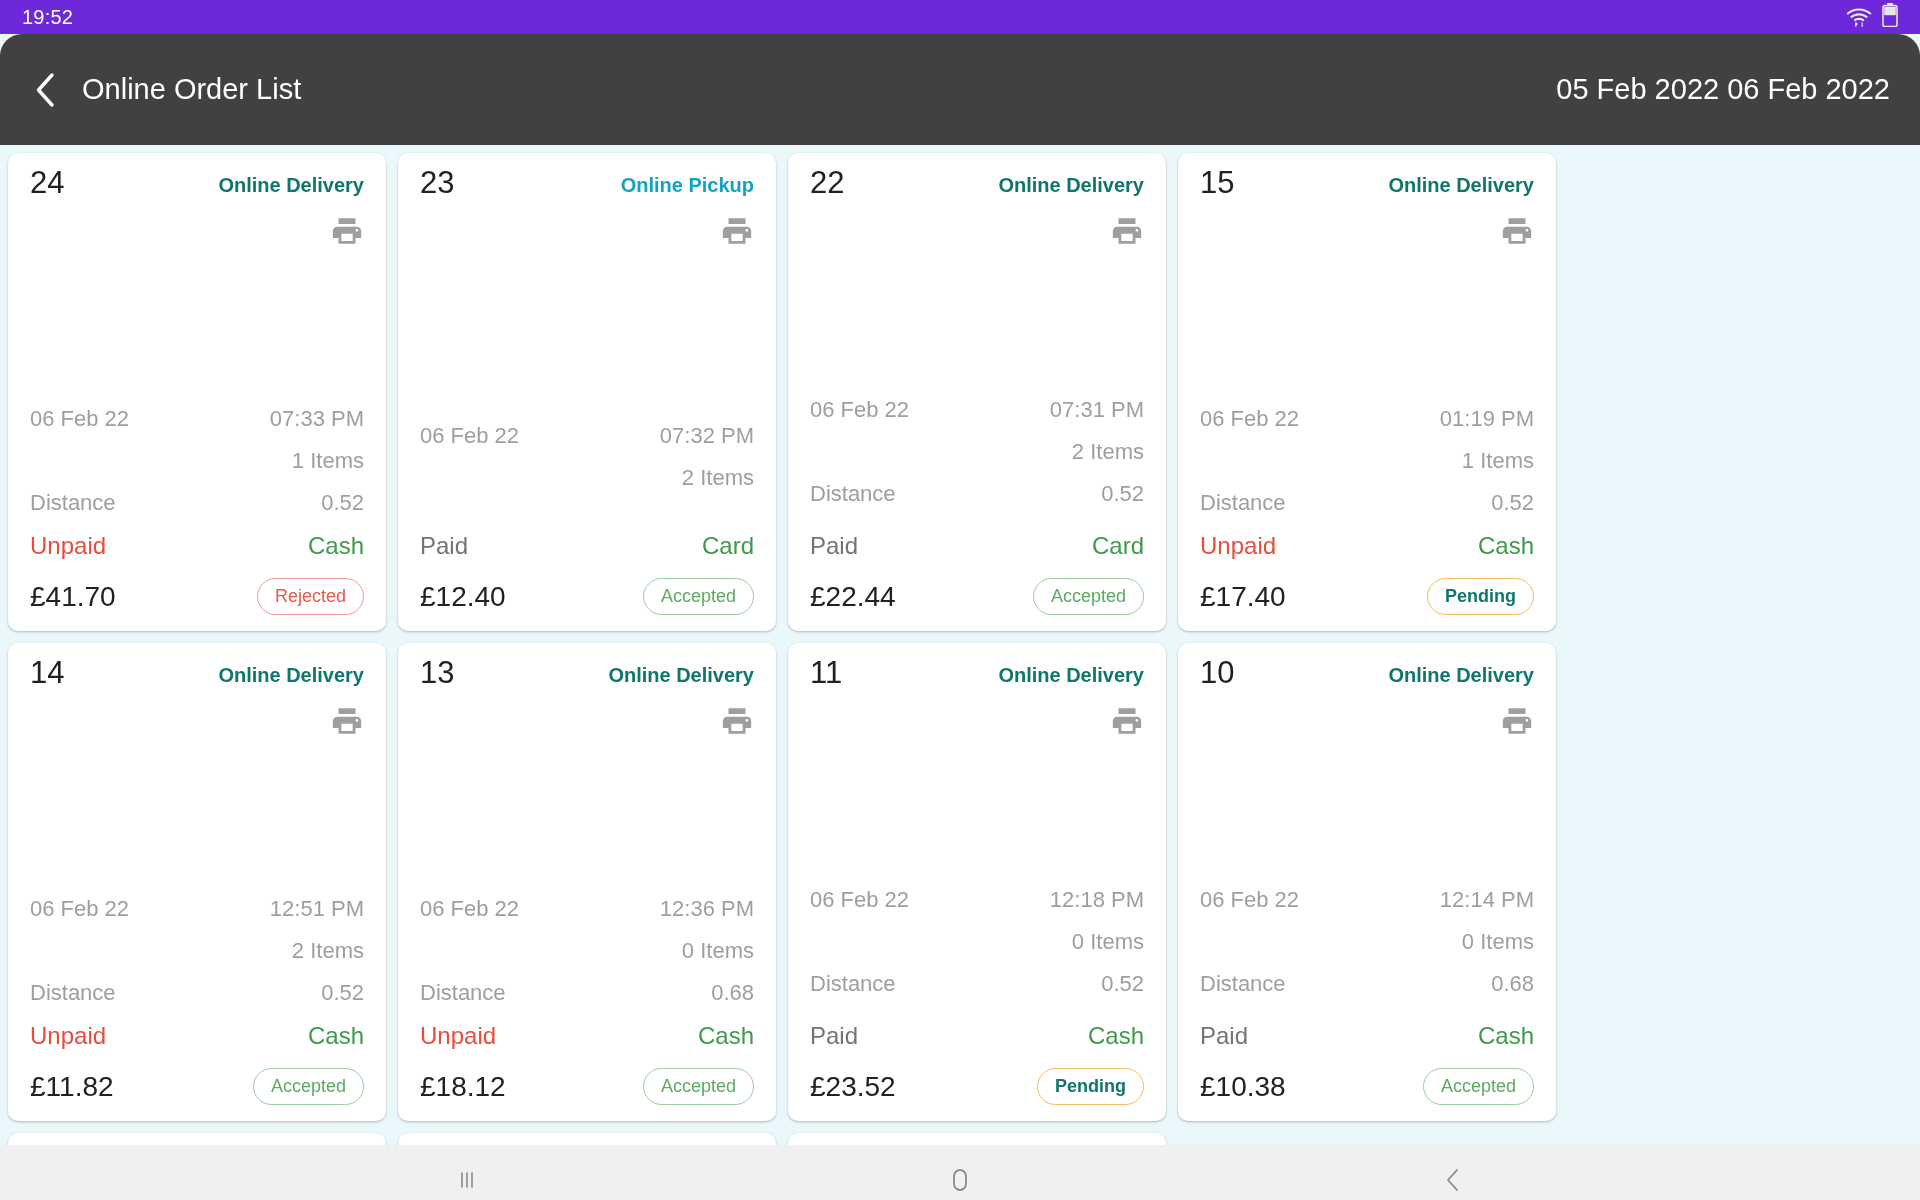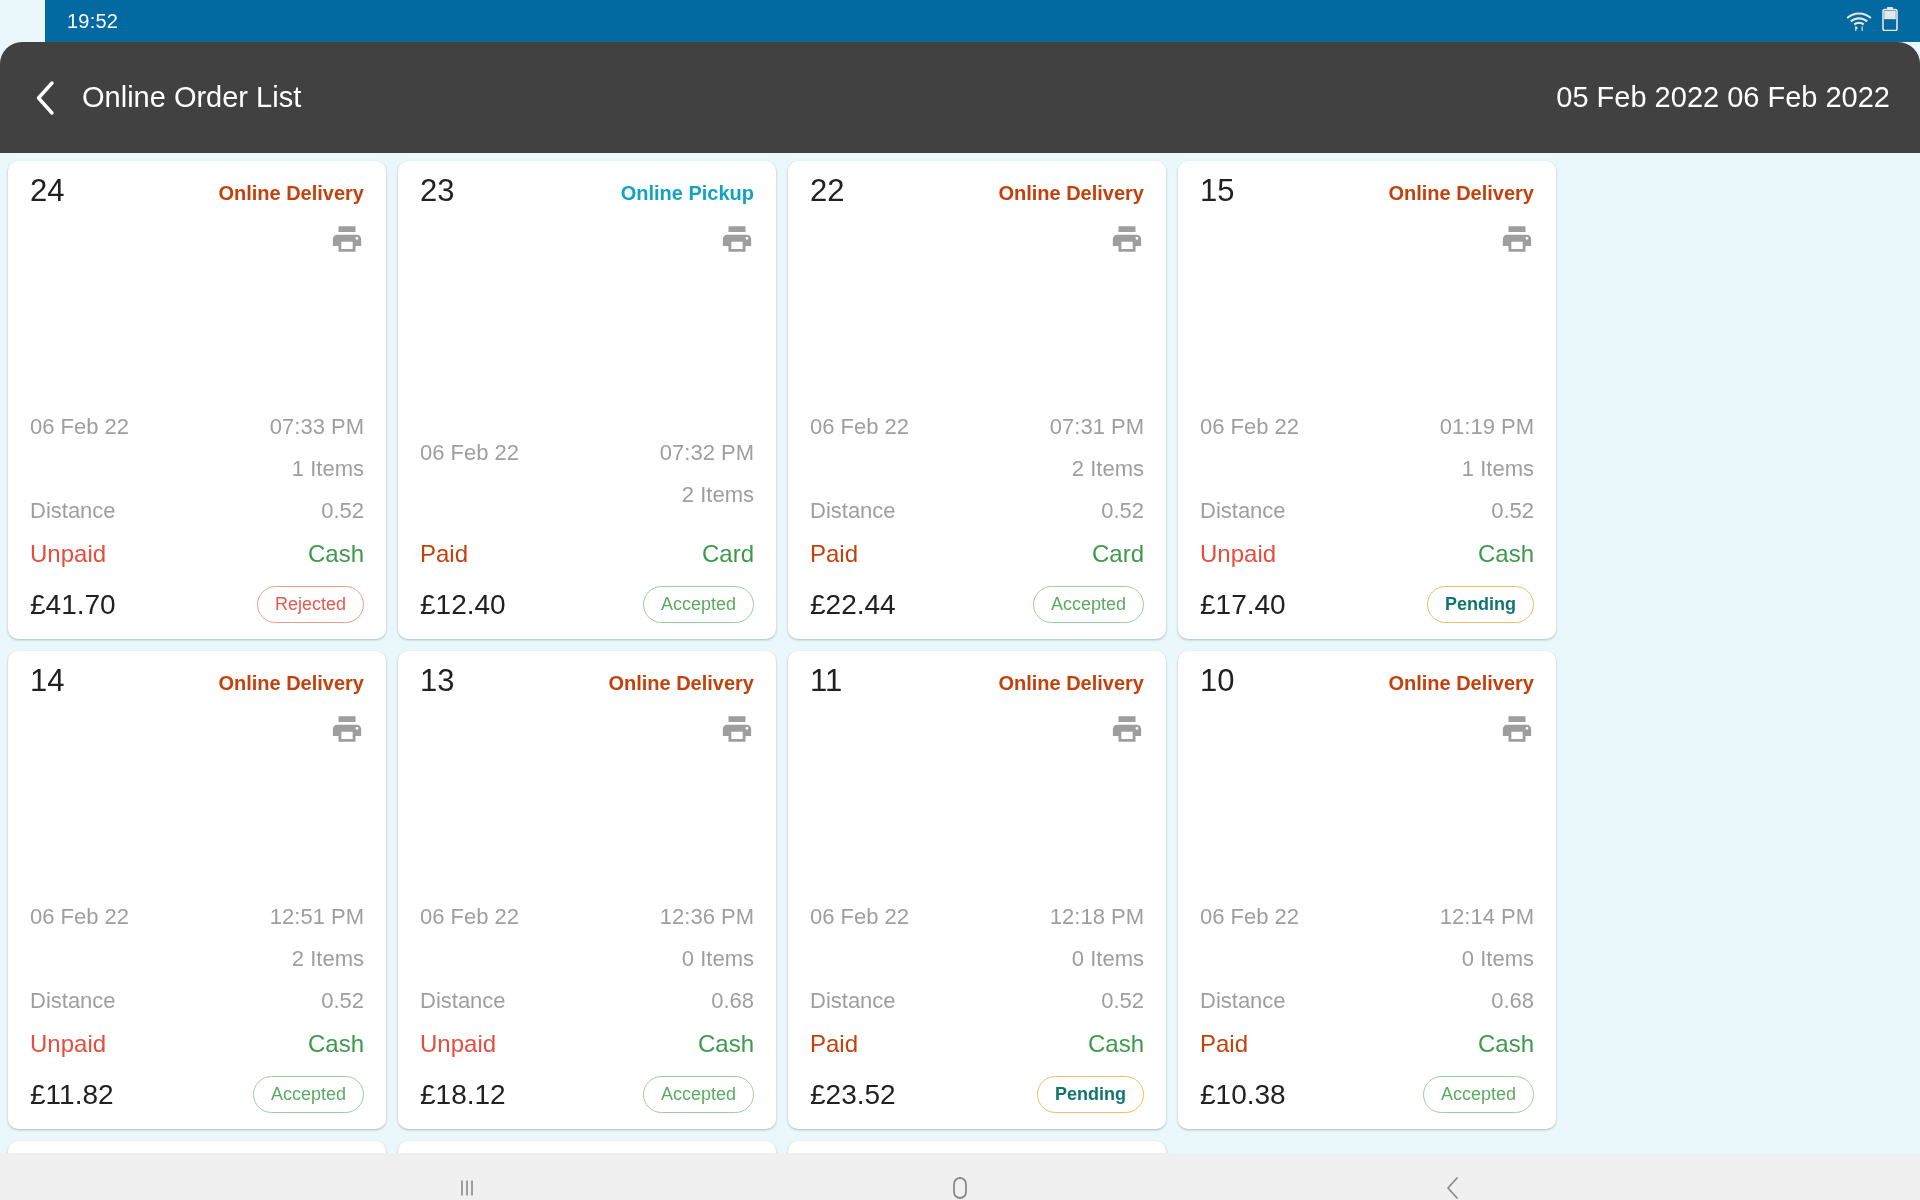--- a/index.html
+++ b/index.html
@@ -6,28 +6,27 @@
   html, body {
     width: 1920px;
     height: 1200px;
     overflow: hidden;
     font-family: "Liberation Sans", sans-serif;
     background: #eaf7fb;
   }
 
   
   .status-bar {
-    height: 42px;
-    background: #0369a1;
+    height: 34px;
+    background: #6d28d9;
     display: flex;
     align-items: center;
     justify-content: space-between;
     padding: 0 22px 0 22px;
     color: #ffffff;
-    margin-left: 45px;
   }
   .status-clock {
     font-size: 20px;
     letter-spacing: .2px;
     color: #ffffff;
   }
   .status-icons {
     display: flex;
     align-items: center;
     gap: 10px;
@@ -112,21 +111,21 @@
     line-height: 1.05;
     font-weight: 400;
   }
   .order-type {
     font-size: 20px;
     font-weight: 700;
     line-height: 1.3;
     margin-top: 5px;
     white-space: nowrap;
   }
-  .type-delivery { color: #c2410c; }
+  .type-delivery { color: #0f766e; }
   .type-pickup   { color: #12a3c4; }
 
   .print-row {
     display: flex;
     justify-content: flex-end;
     margin-top: 14px;
     height: 34px;
   }
   .print-btn {
     width: 34px; height: 34px;
@@ -141,21 +140,21 @@
     display: flex;
     justify-content: space-between;
     align-items: baseline;
     margin-top: 16px;
   }
   .muted { color: #9e9e9e; font-size: 22px; }
   .row-items { justify-content: flex-end; }
 
   .paystate { font-size: 24px; }
   .pay-unpaid { color: #e74c3c; }
-  .pay-paid   { color: #c2410c; }
+  .pay-paid   { color: #737373; margin-top: 9px; }
   .method     { color: #3d9a4b; font-size: 24px; }
 
   .row-bottom {
     display: flex;
     align-items: center;
     justify-content: space-between;
     margin-top: 18px;
   }
   .amount {
     font-size: 28px;

